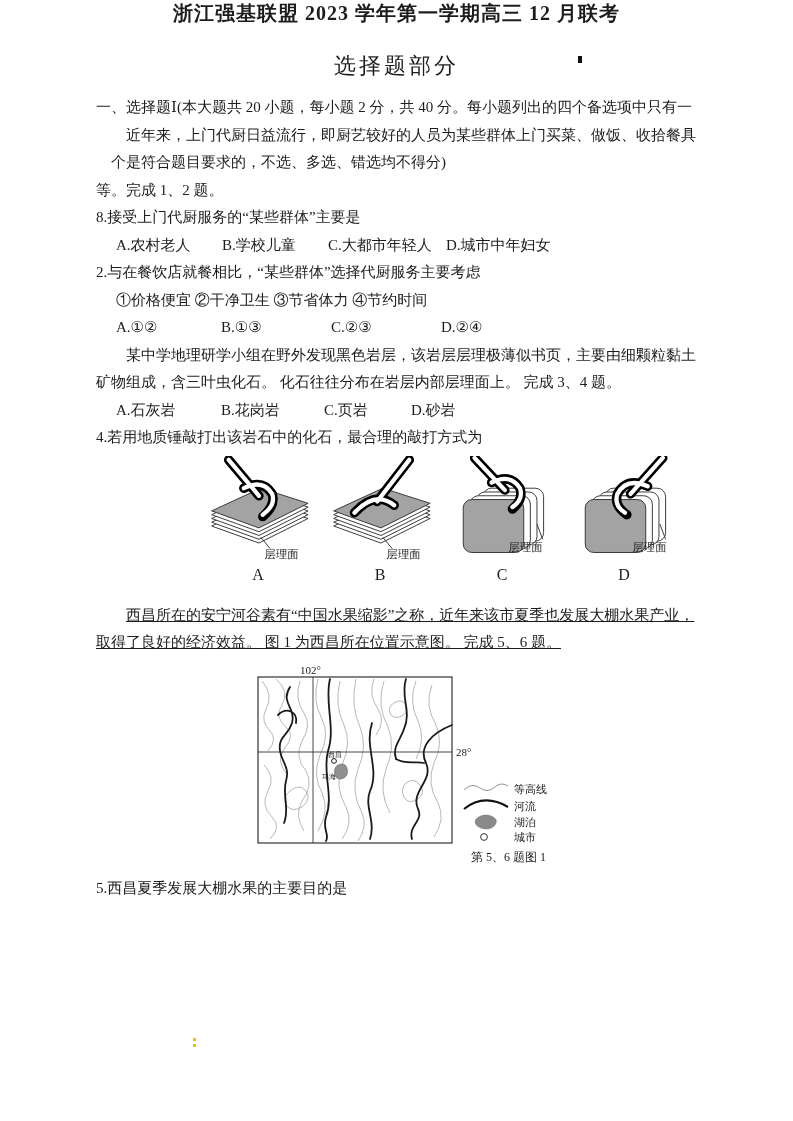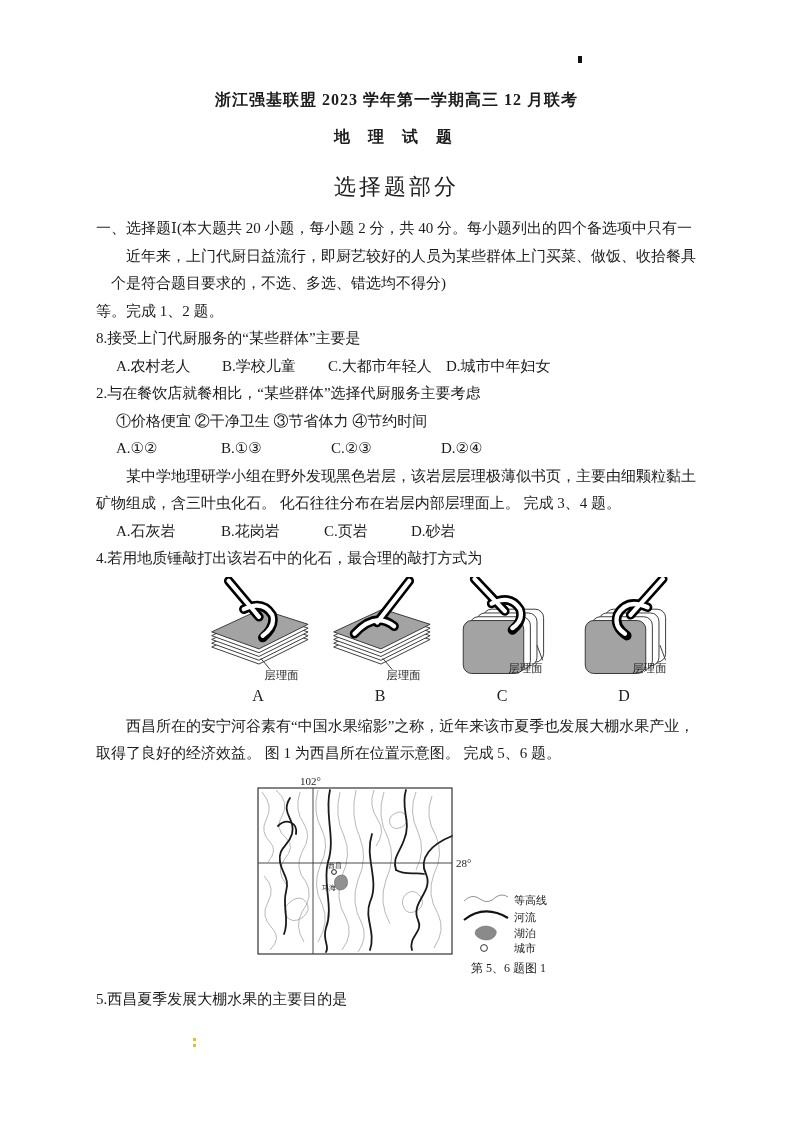--- a/index.html
+++ b/index.html
@@ -1,19 +1,19 @@
 <!DOCTYPE html>
 <html><head>
 <meta charset="utf-8">
 <style>
   html,body{margin:0;padding:0;background:#ffffff;}
   .page{position:relative;width:793px;height:1121px;background:#ffffff;overflow:hidden;
         font-family:"Liberation Serif","DejaVu Serif",serif;color:#1c1c1c;}
   .center{text-align:center;}
-  .exam-title{padding-top:90px;font-size:16px;font-weight:bold;letter-spacing:1px;}
+  .exam-title{font-size:20px;font-weight:bold;letter-spacing:1px;}
   .exam-subject{margin-top:16px;font-size:16px;font-weight:bold;letter-spacing:7px;}
   .section-heading{margin-top:24px;font-size:22px;letter-spacing:3px;}
   .bodytext{margin-top:13px;padding-left:96px;font-size:15px;}
   .line{height:27.5px;line-height:27.5px;white-space:nowrap;}
   .indent2{padding-left:30px;}
   .indent1{padding-left:15px;}
   .optline{padding-left:20px;}
   .opts span{display:inline-block;}
   .opts-a span:nth-child(1){width:106px;} .opts-a span:nth-child(2){width:106px;} .opts-a span:nth-child(3){width:118px;}
   .opts-b span:nth-child(1){width:105px;} .opts-b span:nth-child(2){width:110px;} .opts-b span:nth-child(3){width:110px;}
@@ -32,21 +32,20 @@
 </style>
 </head>
 <body>
 
 <div class="page">
 
   <div class="speck-black"></div>
   <div class="speck-yellow"></div>
 
   <div class="exam-title center">浙江强基联盟 2023 学年第一学期高三 12 月联考</div>
-  <div class="exam-subject center">地 理 试 题</div>
   <div class="section-heading center">选择题部分</div>
 
   <div class="bodytext">
 
     <div class="line">一、选择题Ⅰ(本大题共 20 小题，每小题 2 分，共 40 分。每小题列出的四个备选项中只有一</div>
     <div class="line indent2">近年来，上门代厨日益流行，即厨艺较好的人员为某些群体上门买菜、做饭、收拾餐具</div>
 
     <div class="line indent1">个是符合题目要求的，不选、多选、错选均不得分)</div>
     <div class="line">等。完成 1、2 题。</div>
 
@@ -149,21 +148,21 @@
           <path d="M96,2 L62,40" stroke="#fff" stroke-width="4.5"></path>
           <path d="M80,32 Q58,22 48,40 Q44,52 56,60" stroke="#fff" stroke-width="4.5"></path>
         </g>
         <line x1="93" y1="72" x2="99" y2="88" stroke="#333" stroke-width="1"></line>
         <text x="64" y="100" font-size="12">层理面</text>
       </svg>
       <div class="figletter">D</div>
     </div>
   </div>
 
-  <div class="bodytext" style="margin-top:6px;">
+  <div class="bodytext" style="margin-top:16px;text-decoration:underline;">
     <div class="line indent2">西昌所在的安宁河谷素有“中国水果缩影”之称，近年来该市夏季也发展大棚水果产业，</div>
     <div class="line">取得了良好的经济效益。 图 1 为西昌所在位置示意图。 完成 5、6 题。</div>
   </div>
 
   <div class="mapwrap">
     <svg viewBox="0 0 420 184">
 
       <g fill="none" stroke="#9a9a9a" stroke-width="0.7">
         <path d="M6,18 Q18,32 10,46 Q4,58 14,68 Q22,76 12,88"></path>
         <path d="M20,16 Q34,28 26,42 Q18,54 30,64 Q40,72 28,86 Q20,98 30,110"></path>

